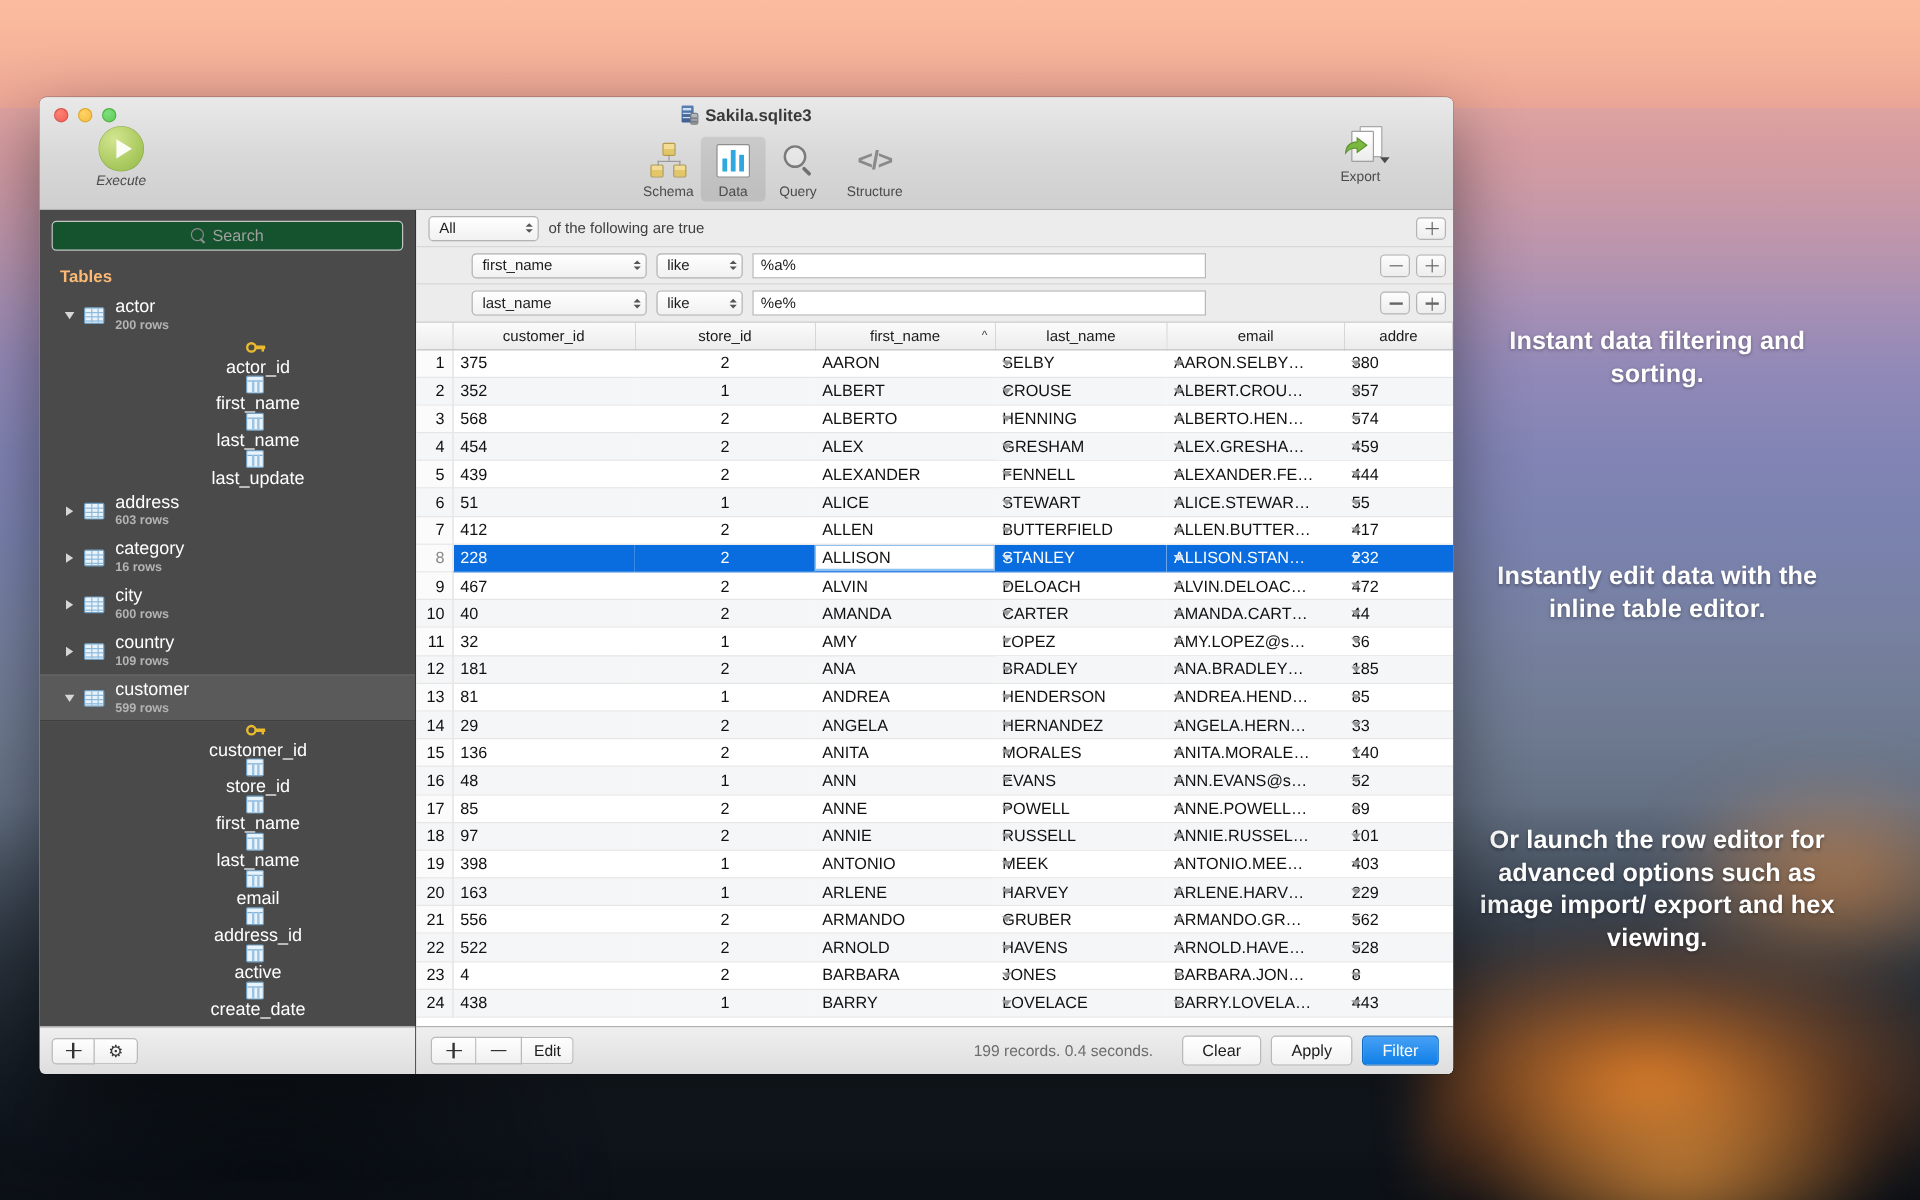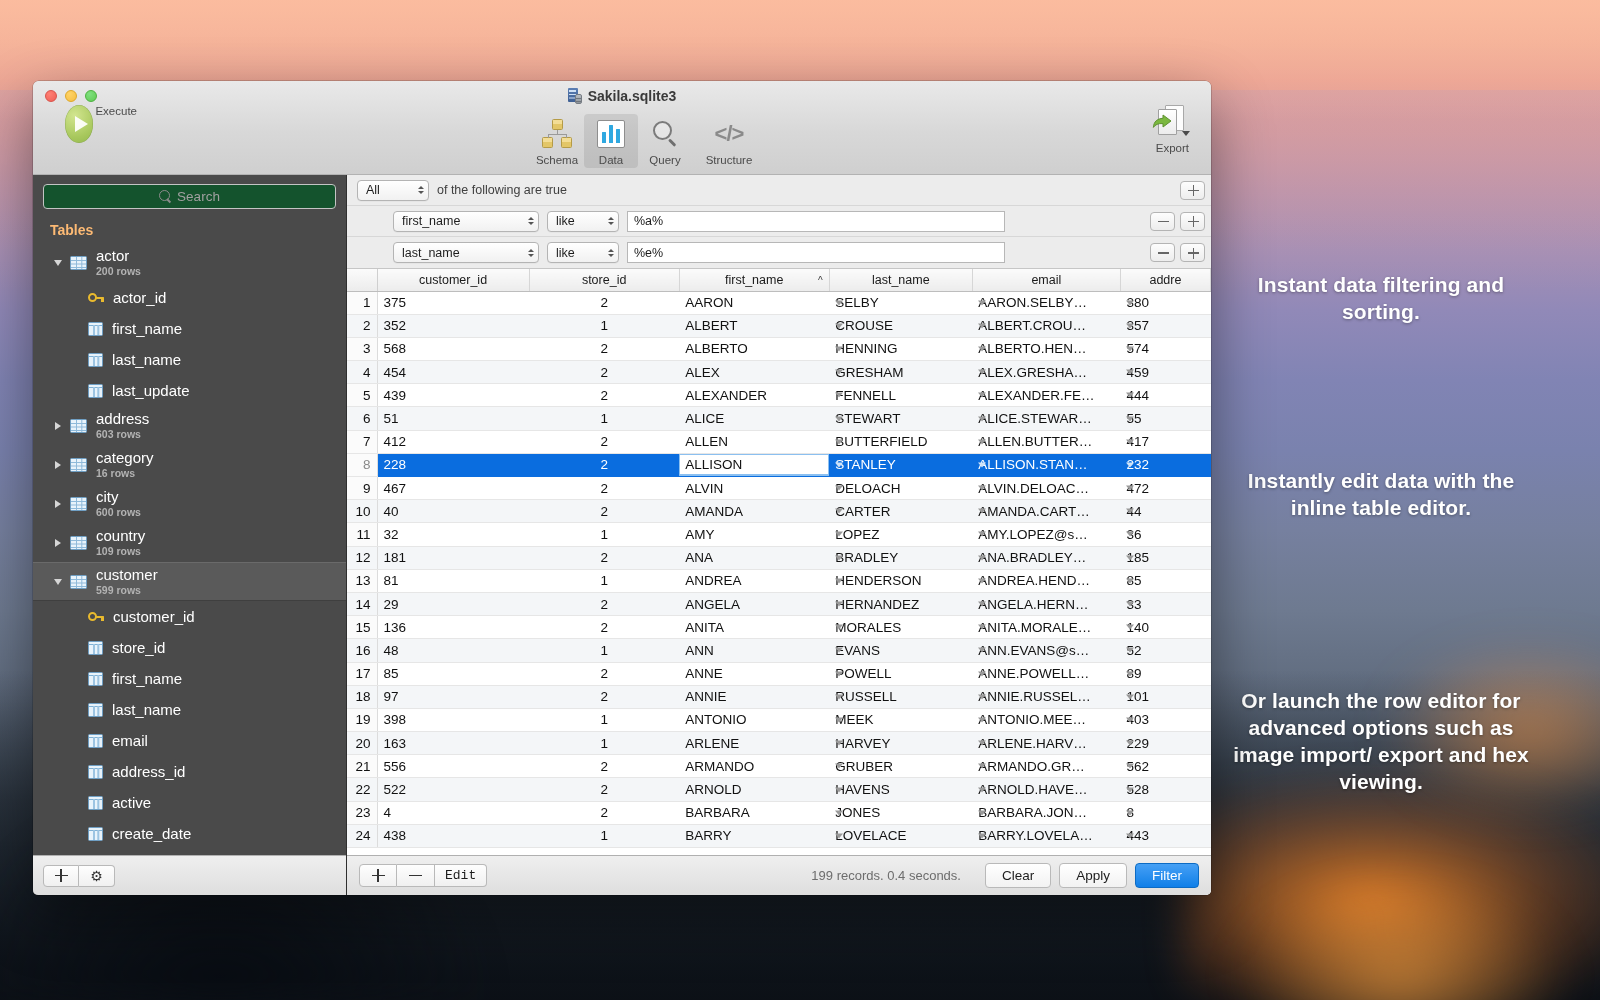--- a/index.html
+++ b/index.html
@@ -103,22 +103,23 @@
   .db-icon .sheet::after  { content:''; position:absolute; left:1.5px; top:5.5px; width:7px; height:1.5px; background:#cfe0f5;
      box-shadow: 0 3.5px 0 #cfe0f5; }
   .db-icon .cyl { position: absolute; right: 0; bottom: 0; width: 7px; height: 10px;
      background: linear-gradient(to bottom,#b9bec4,#8e949b); border-radius: 2px; border:.5px solid #767c83; }
   .db-icon .cyl::before{content:'';position:absolute;left:0;right:0;top:2.5px;height:1px;background:#6f757c;
      box-shadow:0 3px 0 #6f757c;}
 
   
   #execute-btn {
     position: absolute; left: 32px; top: 24px; width: 72px;
-    display: flex; align-items: flex-start; gap: 2px;
+    display: flex; flex-direction: column; align-items: center; gap: 2px;
     cursor: default;
+    font-style: italic;
   }
   .exec-circle {
     width: 38px; height: 38px; border-radius: 50%;
     background: radial-gradient(circle at 35% 28%, #d2e58f, #a8c85d 65%, #93b84e 100%);
     box-shadow: inset 0 0 0 .5px rgba(120,150,70,.6);
     display: flex; align-items: center; justify-content: center;
   }
   .exec-circle::after {
     content: ''; width: 0; height: 0; margin-left: 4px;
     border-left: 13px solid rgba(255,255,255,.93);
@@ -163,21 +164,21 @@
   .qry .handle { position: absolute; left: 18px; top: 18px; width: 9px; height: 3px; background: #6f6f6f;
      transform: rotate(45deg); border-radius: 1.5px; transform-origin: left center; }
 
   
   .str { font-size: 22px; color: #8a8a8a; font-weight: bold; letter-spacing: -1px;
      line-height: 28px; font-family: "Liberation Sans", sans-serif; }
 
   
   #export-btn {
     position: absolute; right: 22px; top: 24px; width: 72px;
-    display: flex; flex-direction: column; align-items: flex-end; gap: 3px;
+    display: flex; flex-direction: column; align-items: flex-start; gap: 3px;
   }
   .exp { position: relative; width: 40px; height: 34px; }
   .exp .pg-back { position: absolute; left: 16px; top: 0; width: 19px; height: 26px;
      background: #fdfdfd; border: 1px solid #a8a8a8; border-radius: 1px; }
   .exp .pg-front { position: absolute; left: 9px; top: 4px; width: 19px; height: 26px;
      background: linear-gradient(to bottom,#ffffff,#ececec); border: 1px solid #a0a0a0; border-radius: 1px; }
   .exp svg { position: absolute; left: 0px; top: 4px; }
   .exp .caret { position: absolute; right: -1px; bottom: 3px; width: 0; height: 0;
      border-left: 4.5px solid transparent; border-right: 4.5px solid transparent; border-top: 5px solid #4a4a4a; }
 
@@ -226,21 +227,21 @@
 
   .key-icon { width: 16px; height: 14px; margin: 0 9px 0 4px; flex: 0 0 16px; position: relative; }
   .key-icon .kb { position:absolute; left:0; top:2.5px; width:9px; height:9px; border-radius:50%;
      border:2.6px solid #e9ba2e; background: transparent; }
   .key-icon .kst { position:absolute; left:8px; top:6px; width:8px; height:2.6px; background:#e9ba2e; border-radius:.5px; }
   .key-icon .kst::after{content:'';position:absolute;right:0.5px;top:2.4px;width:2.4px;height:3px;background:#e9ba2e;}
 
   .tname { display: flex; flex-direction: column; line-height: 1.12; }
   .tname .n { color: #ffffff; font-size: 15px; }
   .tname .rows { color: #b3b3b3; font-size: 10.5px; font-weight: bold; margin-top: 1px; }
-  .cnode { display: flex; align-items: center; height: 31px; padding-left: 51px; }
+  .cnode { display: flex; align-items: center; height: 31px; padding-left: 51px; flex-direction: column; }
   .cnode .cn { color: #ffffff; font-size: 15px; }
 
   #sidebar-footer {
     height: 40px; flex: 0 0 40px; background: linear-gradient(to bottom,#efefef,#dedede);
     border-top: 1px solid #b0b0b0; display: flex; align-items: center; padding-left: 10px; gap: 0;
   }
   .sq-btn { width: 36px; height: 22px; display: flex; align-items: center; justify-content: center;
     background: linear-gradient(to bottom,#fefefe,#f0f0f0); border: 1px solid #b9b9b9; }
   .sq-btn:first-child { border-radius: 4px 0 0 4px; }
   .sq-btn:last-child  { border-radius: 0 4px 4px 0; border-left: none; }
@@ -263,21 +264,21 @@
     background: linear-gradient(to bottom,#ffffff,#f1f1f1);
     display: flex; align-items: center; padding: 0 4px 0 8px; font-size: 12.5px; color: #1d1d1d;
     position: relative; box-shadow: 0 .5px 0 rgba(0,0,0,.06);
   }
   .popbtn .steppers { margin-left: auto; padding-left: 10px; display: flex; flex-direction: column;
      align-items: center; justify-content: center; gap: 2px; }
   .popbtn .steppers i { display: block; width: 0; height: 0;
      border-left: 3.2px solid transparent; border-right: 3.2px solid transparent; }
   .popbtn .steppers i.up { border-bottom: 3.6px solid #555; }
   .popbtn .steppers i.dn { border-top: 3.6px solid #555; }
-  #pop-all { width: 72px; }
+  #pop-all { width: 92px; }
   .pop-field { width: 146px; }
   .pop-op { width: 72px; justify-content: center; }
   .ftext {
     height: 21px; flex: 1 1 auto; background: #fff; border: 1px solid #b7b7b7;
     font-size: 12.5px; color: #1a1a1a; display: flex; align-items: center; padding: 0 6px;
     max-width: 378px;
   }
   .flabel { font-size: 12.5px; color: #404040; }
   .frow .right-btns { margin-left: auto; display: flex; gap: 5px; padding-right: 0; }
   .rnd-btn { width: 25px; height: 19px; border: 1px solid #b4b4b4; border-radius: 4px;
@@ -326,21 +327,21 @@
     height: 40px; flex: 0 0 40px; background: linear-gradient(to bottom,#efefef,#dedede);
     border-top: 1px solid #b0b0b0; display: flex; align-items: center; padding: 0 12px; gap: 0;
   }
   .bgroup { display: flex; }
   .bbtn {
     height: 23px; min-width: 38px; padding: 0 10px;
     background: linear-gradient(to bottom,#fefefe,#f0f0f0); border: 1px solid #b9b9b9;
     font-size: 13px; color: #1d1d1d; display: flex; align-items: center; justify-content: center;
     border-radius: 4px;
   }
-  .bgroup .bbtn { border-radius: 0; border-left: none; font-family: Liberation Mono, monospace; }
+  .bgroup .bbtn { border-radius: 0; border-left: none; }
   .bgroup .bbtn:first-child { border-radius: 4px 0 0 4px; border-left: 1px solid #b9b9b9; }
   .bgroup .bbtn:last-child  { border-radius: 0 4px 4px 0; }
   .minus-g { position: relative; width: 13px; height: 13px; }
   .minus-g::before { content:''; position:absolute; left:0; top:5.7px; width:13px; height:1.8px; background:#333; }
   #status-text { margin-left: auto; font-size: 13px; color: #6d6d6d; padding-right: 16px; }
   .rbtn { height: 25px; padding: 0 16px; border-radius: 4px; font-size: 13.5px;
      display: flex; align-items: center; justify-content: center; margin-left: 8px;
      border: 1px solid #b9b9b9; background: linear-gradient(to bottom,#ffffff,#f2f2f2); color: #1d1d1d; }
   .rbtn.primary { background: linear-gradient(to bottom,#46a0f5,#107fe8); border-color: #0c6bc4; color: #fff; }
 </style>

